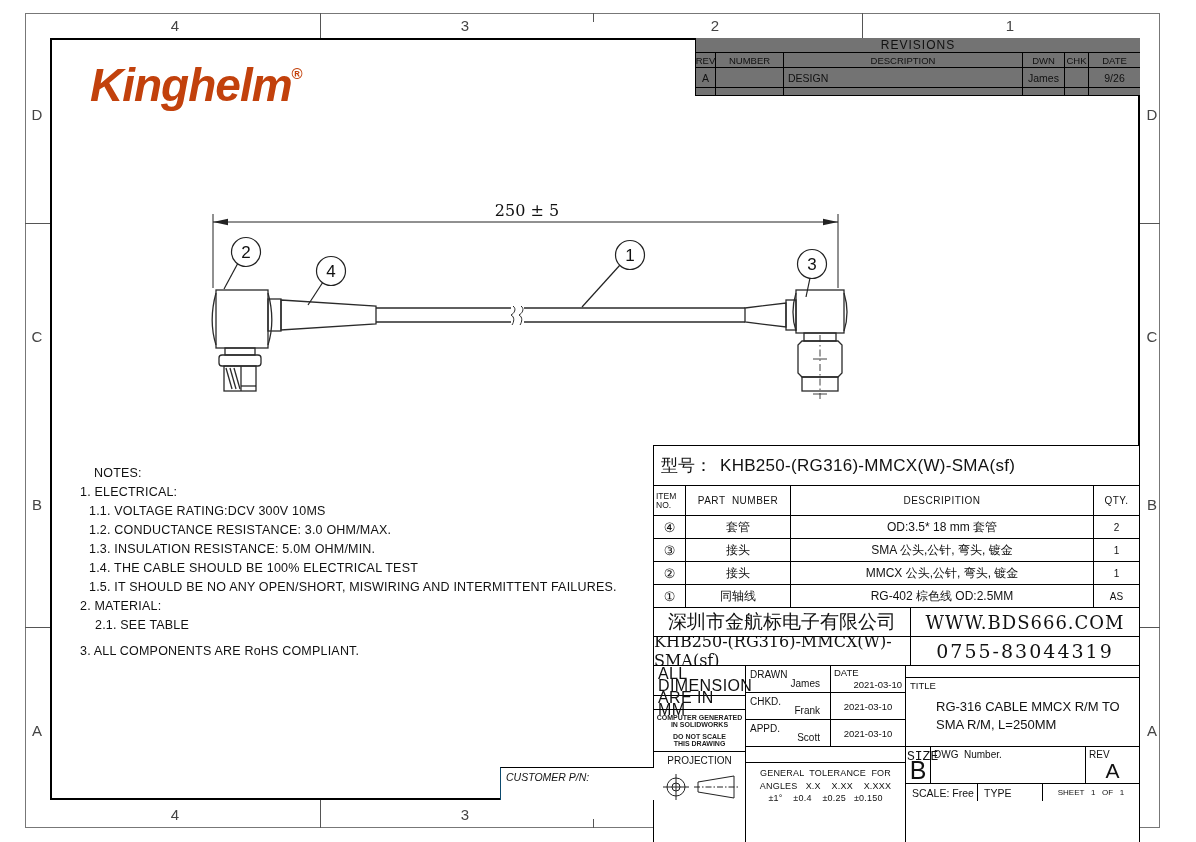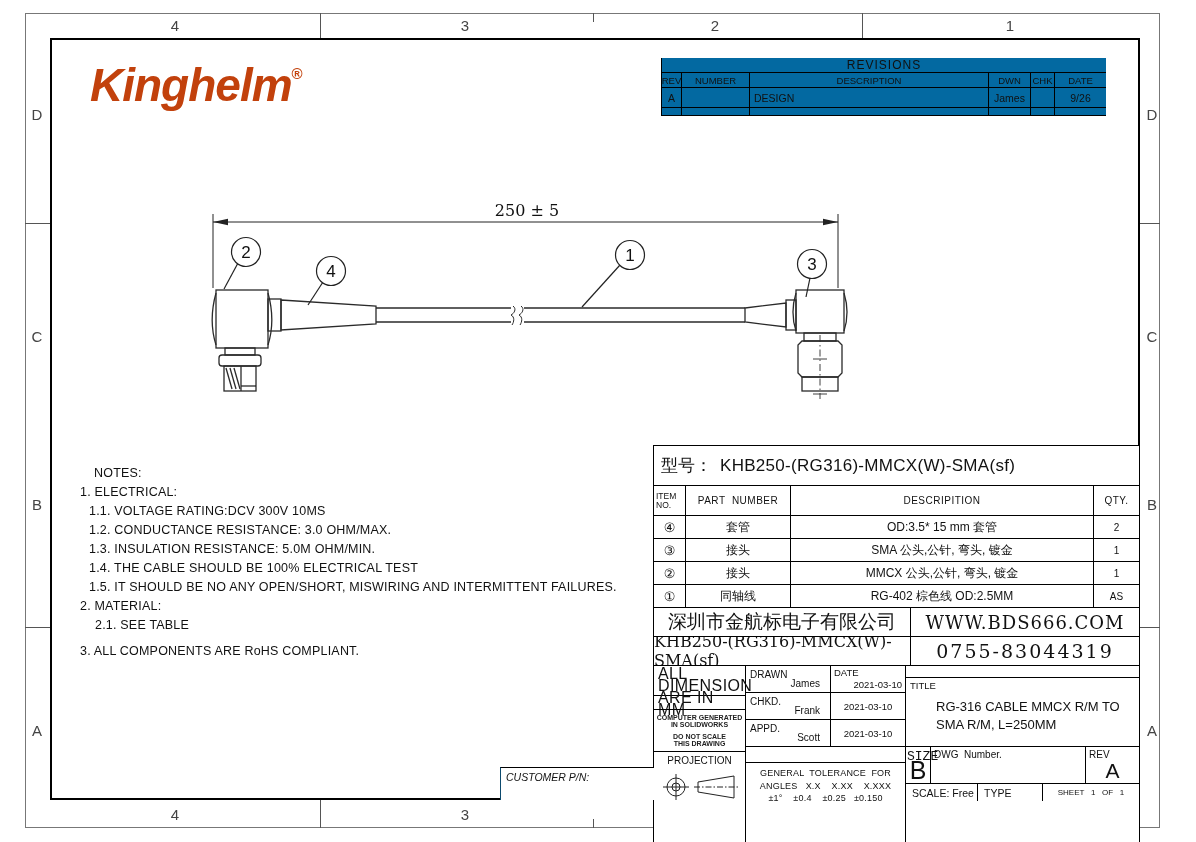--- a/index.html
+++ b/index.html
@@ -17,21 +17,21 @@
   .frame { left:50px; top:38px; width:1090px; height:762px; border:2px solid #000; }
   .tick { background:#555; }
   .zl { color:#444; font-size:15px; text-align:center; width:22px; height:22px; line-height:22px; }
 
   
   .logo { left:90px; top:58px; color:#c2410c; font-style:italic; font-weight:bold;
           font-size:46px; letter-spacing:-1px; }
   .logo sup { font-size:15px; vertical-align: 22px; font-style:normal; }
 
   
-  .revisions { left:661px; top:38px; width:445px; border-left:1px solid #000; border-bottom:1px solid #000; background:#0369a1;margin-top:20px; }
+  .revisions { left:695px; top:38px; width:445px; border-left:1px solid #000; border-bottom:1px solid #000; background:#737373; }
   .rev-title { height:15px; border-bottom:1px solid #000; text-align:center; font-size:12px; line-height:14px; letter-spacing:1px; }
   .rev-row { display:grid; grid-template-columns:20px 68px 1fr 42px 24px 51px; }
   .rev-row > div { border-right:1px solid #000; overflow:hidden; }
   .rev-row > div:last-child { border-right:none; }
   .rev-head { height:15px; border-bottom:1px solid #000; font-size:9.5px; }
   .rev-head > div { display:flex; align-items:center; justify-content:center; }
   .rev-data { height:20px; border-bottom:1px solid #000; font-size:10.5px; }
   .rev-data > div { display:flex; align-items:center; justify-content:center; }
   .rev-data > div.lft { justify-content:flex-start; padding-left:4px; }
   .rev-empty { height:7px; }
@@ -291,21 +291,21 @@
     <div class="pt-row pt-head">
       <div class="item preline">ITEM
 NO.</div>
       <div class="ph pre">PART  NUMBER</div>
       <div class="ph">DESCRIPITION</div>
       <div class="ph">QTY.</div>
     </div>
     <div class="pt-row pt-data">
       <div class="circ">④</div>
       <div class="cjk-serif">套管</div>
-      <div>OD:3.5* 15 mm 套管</div>
+      <div>OD:3.5* 18 mm 套管</div>
       <div class="qty">2</div>
     </div>
     <div class="pt-row pt-data">
       <div class="circ">③</div>
       <div class="cjk-serif">接头</div>
       <div>SMA 公头,公针, 弯头, 镀金</div>
       <div class="qty">1</div>
     </div>
     <div class="pt-row pt-data">
       <div class="circ">②</div>

